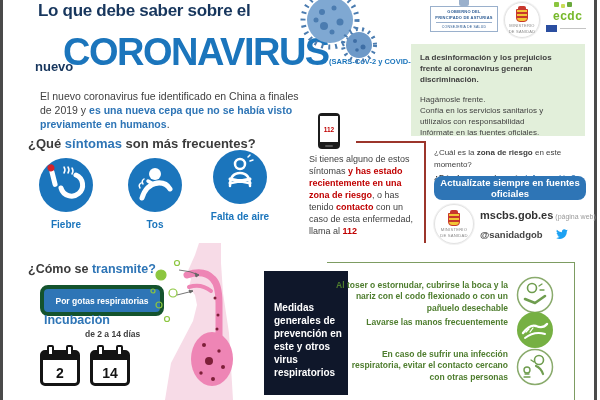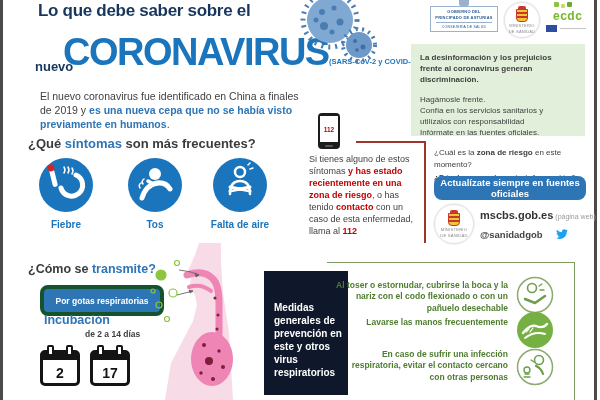--- a/index.html
+++ b/index.html
@@ -177,21 +177,21 @@
         <circle cx="27" cy="27" r="27" fill="#1b75bc"></circle>
         <circle cx="27" cy="16" r="6" fill="#fff"></circle>
         <path d="M14 40 q4 -13 15 -15 q9 -1 13 6" stroke="#fff" stroke-width="5" fill="none" stroke-linecap="round"></path>
         <path d="M20 23 q7 5 11 2" stroke="#fff" stroke-width="3.5" fill="none" stroke-linecap="round"></path>
         <path d="M13 25 q-3 2 -1 5 M16 21 q-3 2 -1 5" stroke="#fff" stroke-width="1.5" fill="none" stroke-linecap="round"></path>
       </svg>
     </span>
     <div class="symp-label">Tos</div>
   </div>
 
-  <div class="abs symp-item" style="left:200px;top:158px;text-align:center;">
+  <div class="abs symp-item" style="left:200px;top:150px;text-align:center;">
     <span>
       <svg width="54" height="54" viewBox="0 0 54 54">
         <circle cx="27" cy="27" r="27" fill="#1b75bc"></circle>
         <circle cx="27" cy="14" r="5" fill="none" stroke="#fff" stroke-width="2.5"></circle>
         <path d="M17 36 q0 -13 10 -13 q10 0 10 13" stroke="#fff" stroke-width="2.5" fill="none" stroke-linecap="round"></path>
         <path d="M17 29 l20 4 M17 33 l20 -4" stroke="#fff" stroke-width="3" stroke-linecap="round"></path>
         <path d="M35 7 l2 -2 M37 11 l3 -1" stroke="#fff" stroke-width="1.5" stroke-linecap="round"></path>
       </svg>
     </span>
     <div class="symp-label">Falta de aire</div>
@@ -254,21 +254,21 @@
   <div class="abs cal" style="left:40px;top:350px;">
     <div class="bar"></div>
       <div class="ring l"></div>
       <div class="ring r"></div>
     <div class="num">2</div>
   </div>
   <div class="abs cal" style="left:90px;top:350px;">
     <div class="bar"></div>
       <div class="ring l"></div>
       <div class="ring r"></div>
-    <div class="num">17</div>
+    <div class="num">14</div>
   </div>
 
   <span class="abs" style="left:149px;top:243px;">
     <svg width="118" height="157" viewBox="0 0 118 157">
       <path d="M50 0 L46 12 L38 30 L42 36 L40 44 L46 52 L48 62 L44 78 L22 120 L16 157 L84 157 L80 90 L74 50 L72 20 L72 0 Z" fill="#f7dbe7"></path>
       <path d="M38 32 Q55 26 64 36 Q70 42 70 60 L70 92" stroke="#ee85b5" stroke-width="7" fill="none" stroke-linecap="round"></path>
       <path d="M40 44 Q52 40 62 48" stroke="#ee85b5" stroke-width="4" fill="none" stroke-linecap="round"></path>
       <ellipse cx="63" cy="116" rx="21" ry="27" fill="#ee85b5"></ellipse>
       <g fill="#7c1f38">
         <circle cx="66" cy="55" r="1.5"></circle>

